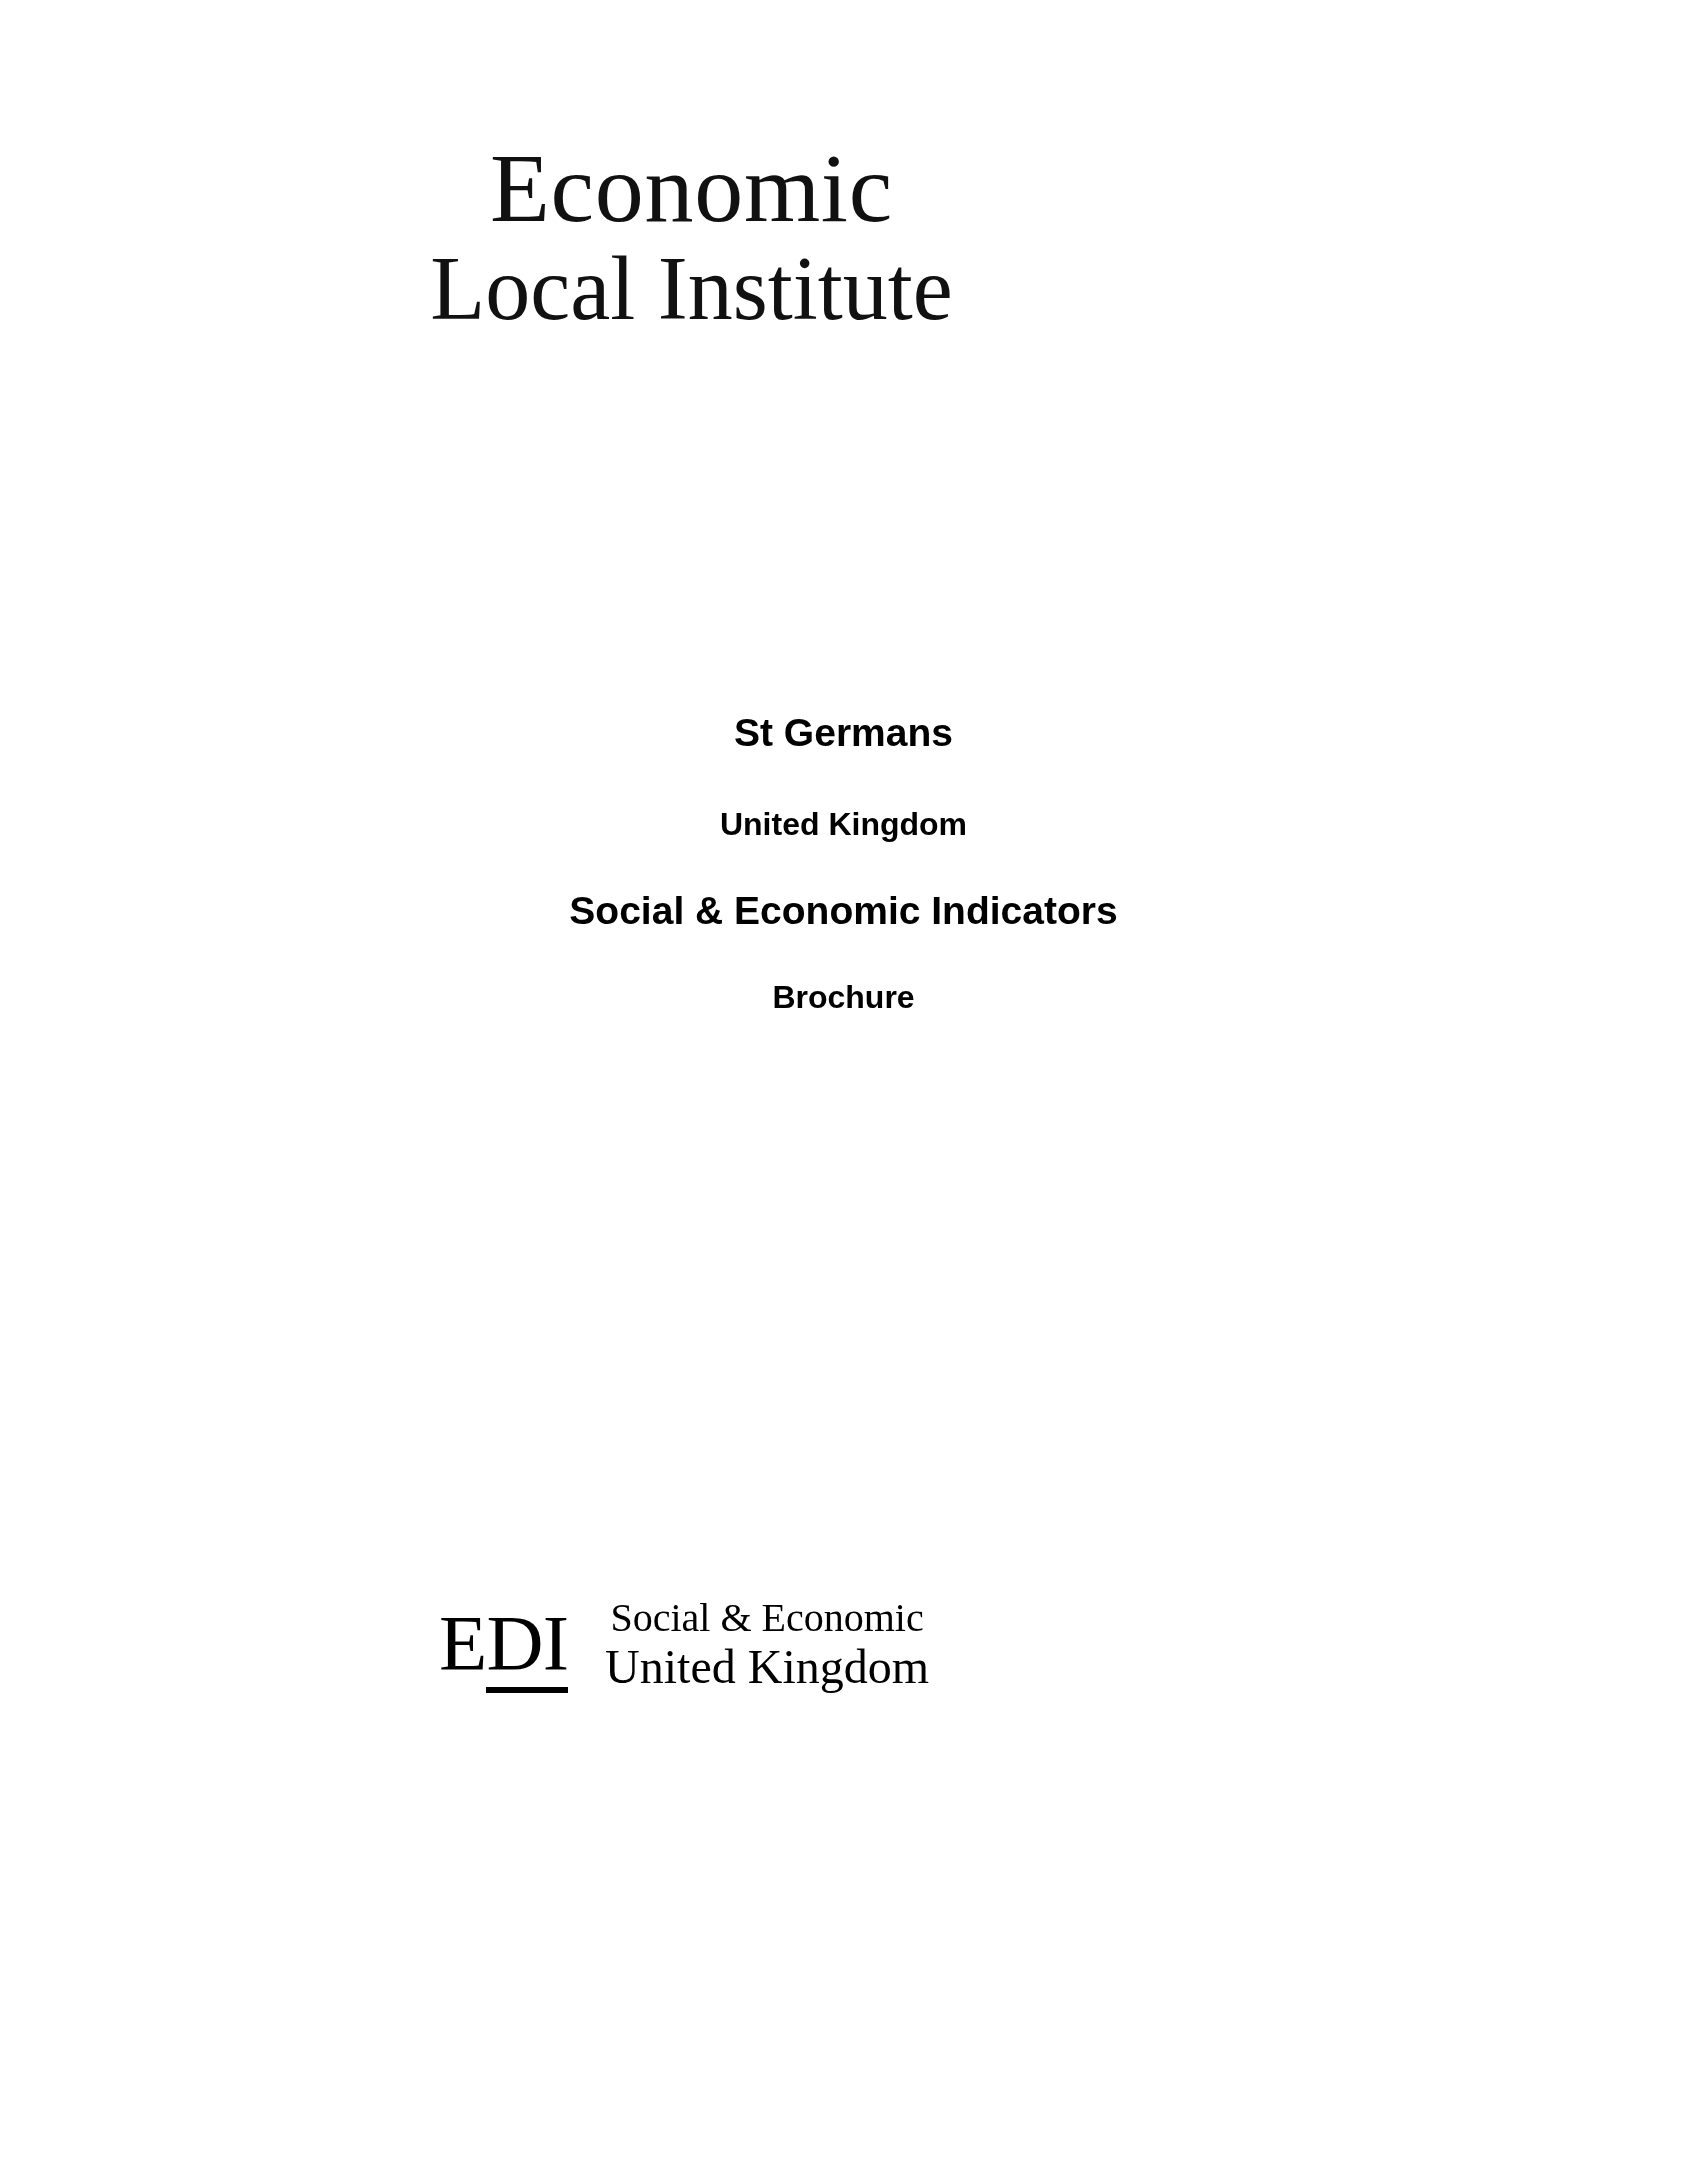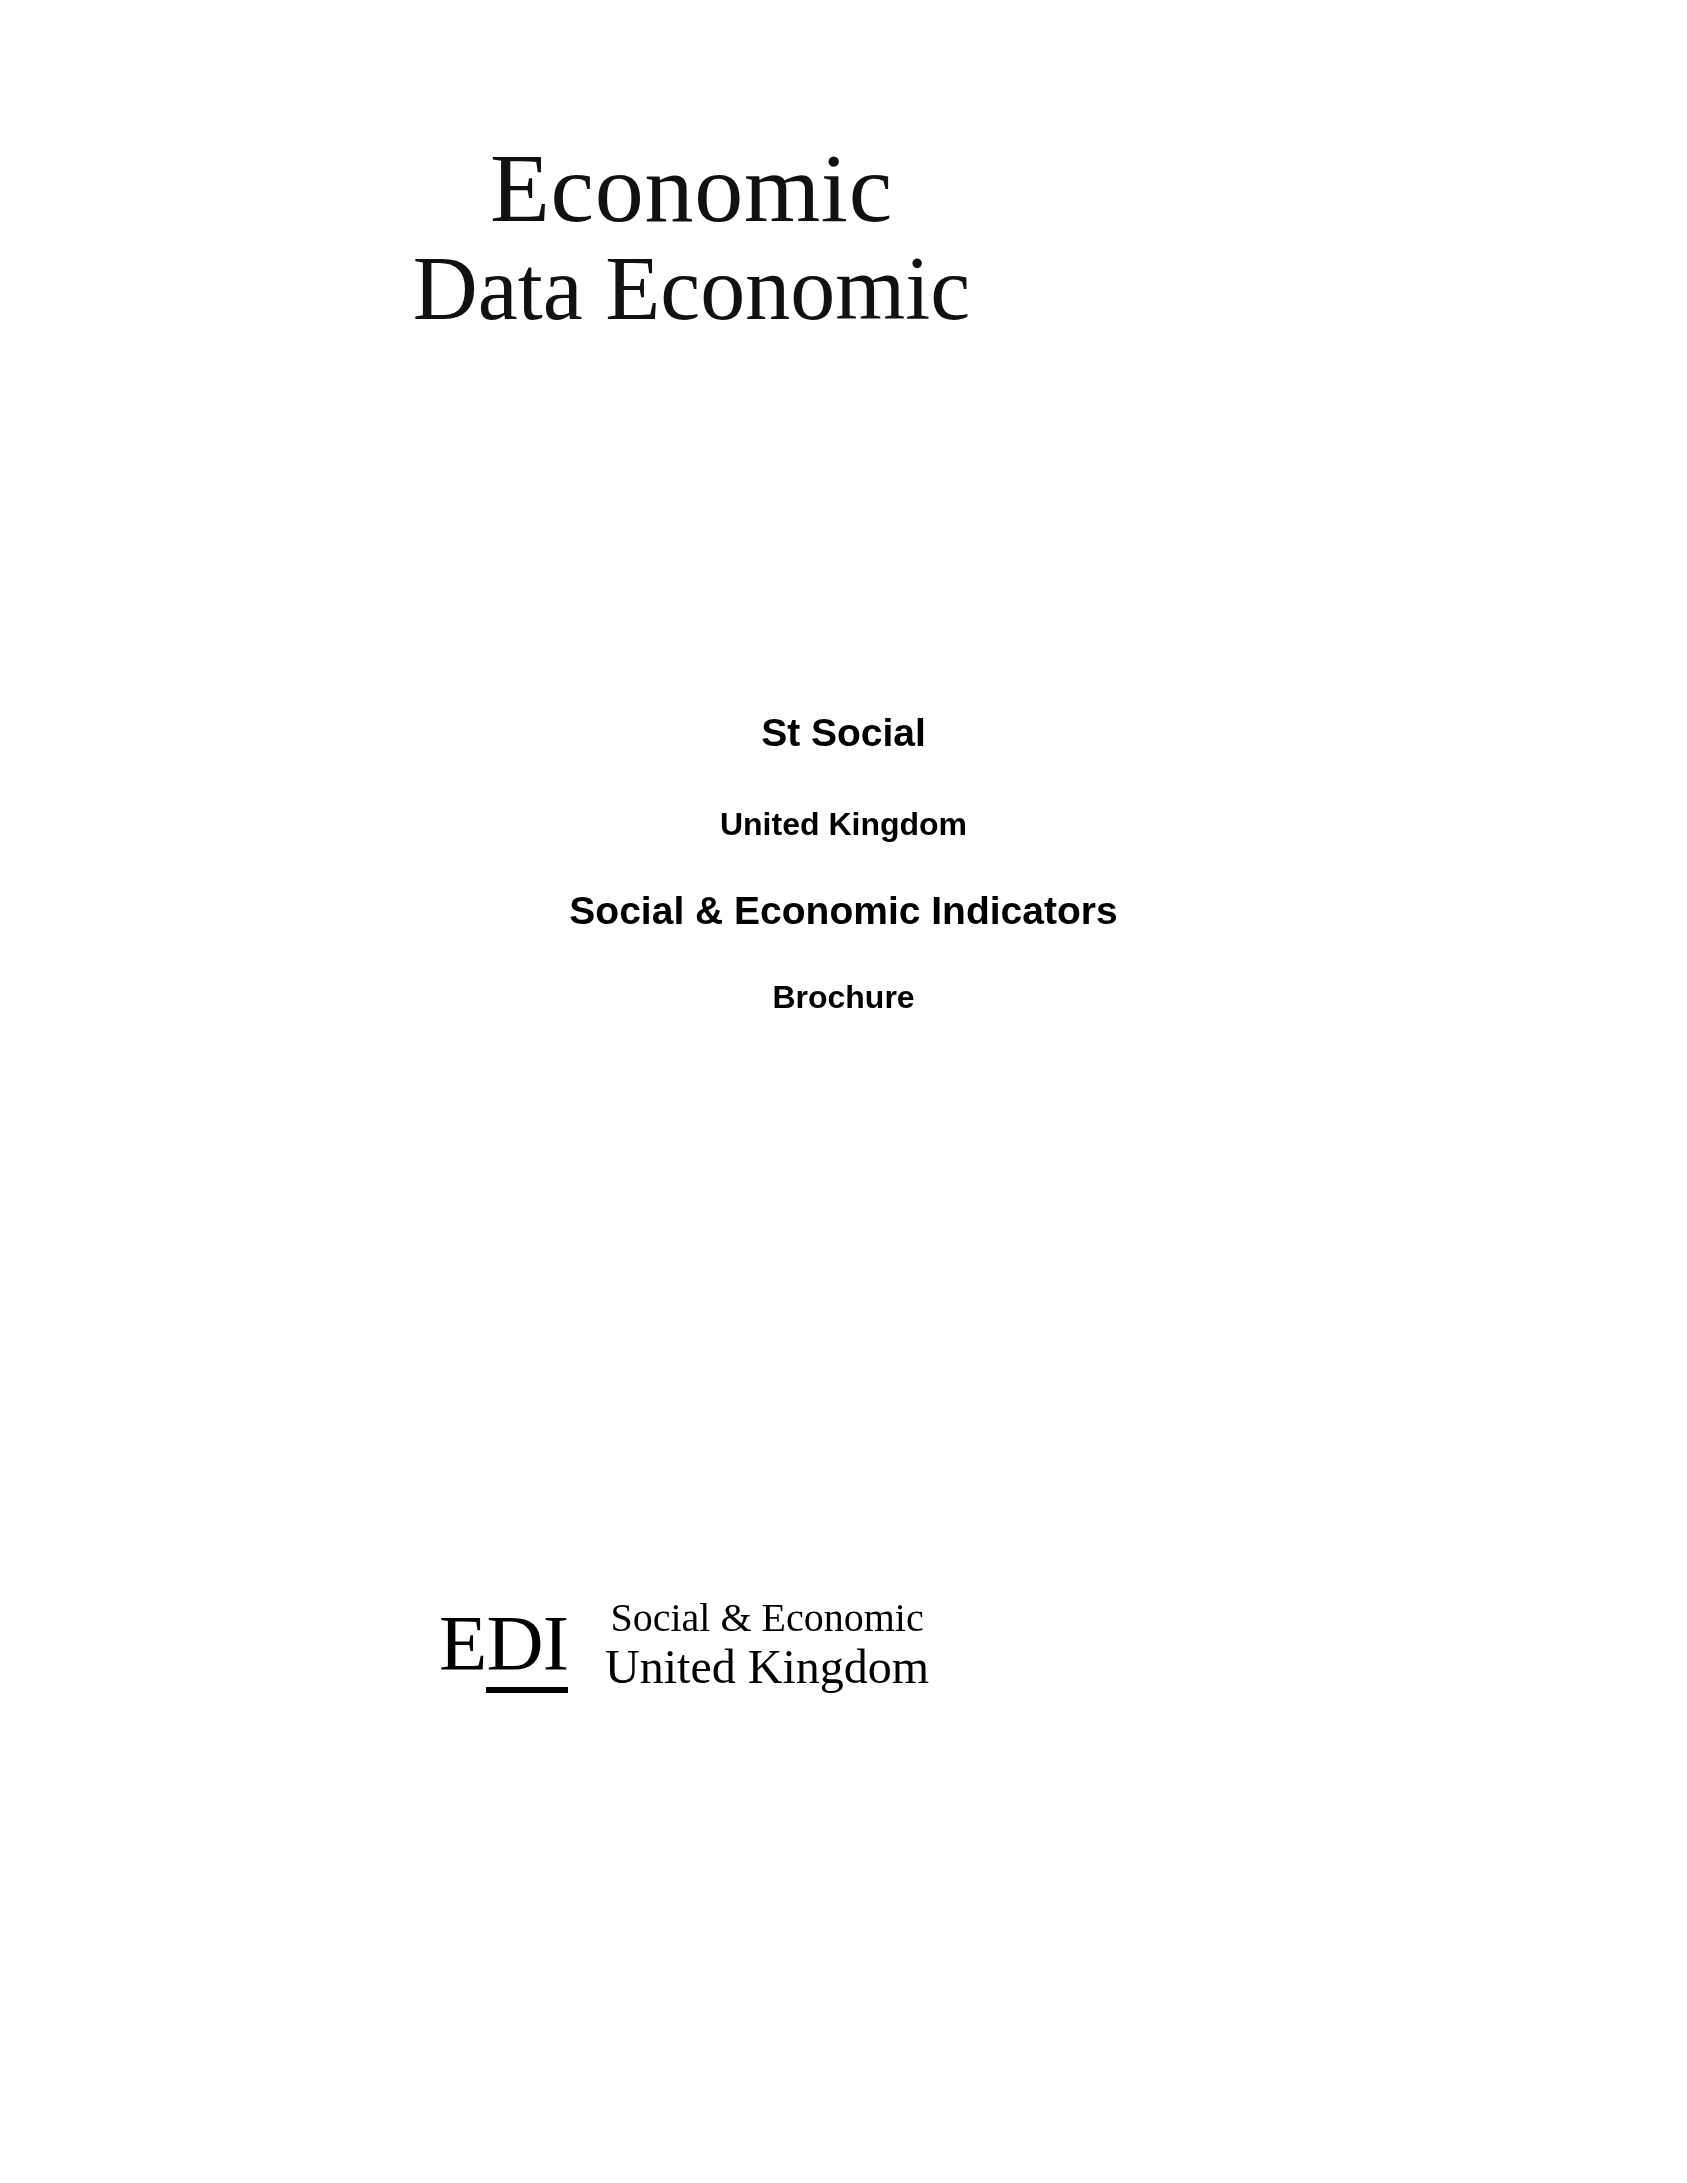--- a/index.html
+++ b/index.html
@@ -125,25 +125,25 @@
     margin-top: 5.3px;
   }
 </style>
 </head>
 <body>
 
 <div class="page">
 
   <div class="masthead">
     <span class="line1">Economic</span>
-    <span class="line2">Data Economic</span>
+    <span class="line2">Local Institute</span>
   </div>
 
   <div class="title-block">
-    <span class="t t-area-name">St Social</span>
+    <span class="t t-area-name">St Germans</span>
     <span class="t t-country">United Kingdom</span>
     <span class="t t-subject">Social &amp; Economic Indicators</span>
     <span class="t t-doctype">Brochure</span>
   </div>
 
   <div class="footer-logo">
     <div class="footer-logo-inner">
       <span class="edi-mark"><span>E</span><span class="underline-d">D</span><span class="underline-d">I</span></span>
       <span class="edi-words">
         <span class="w1">Social &amp; Economic</span>

